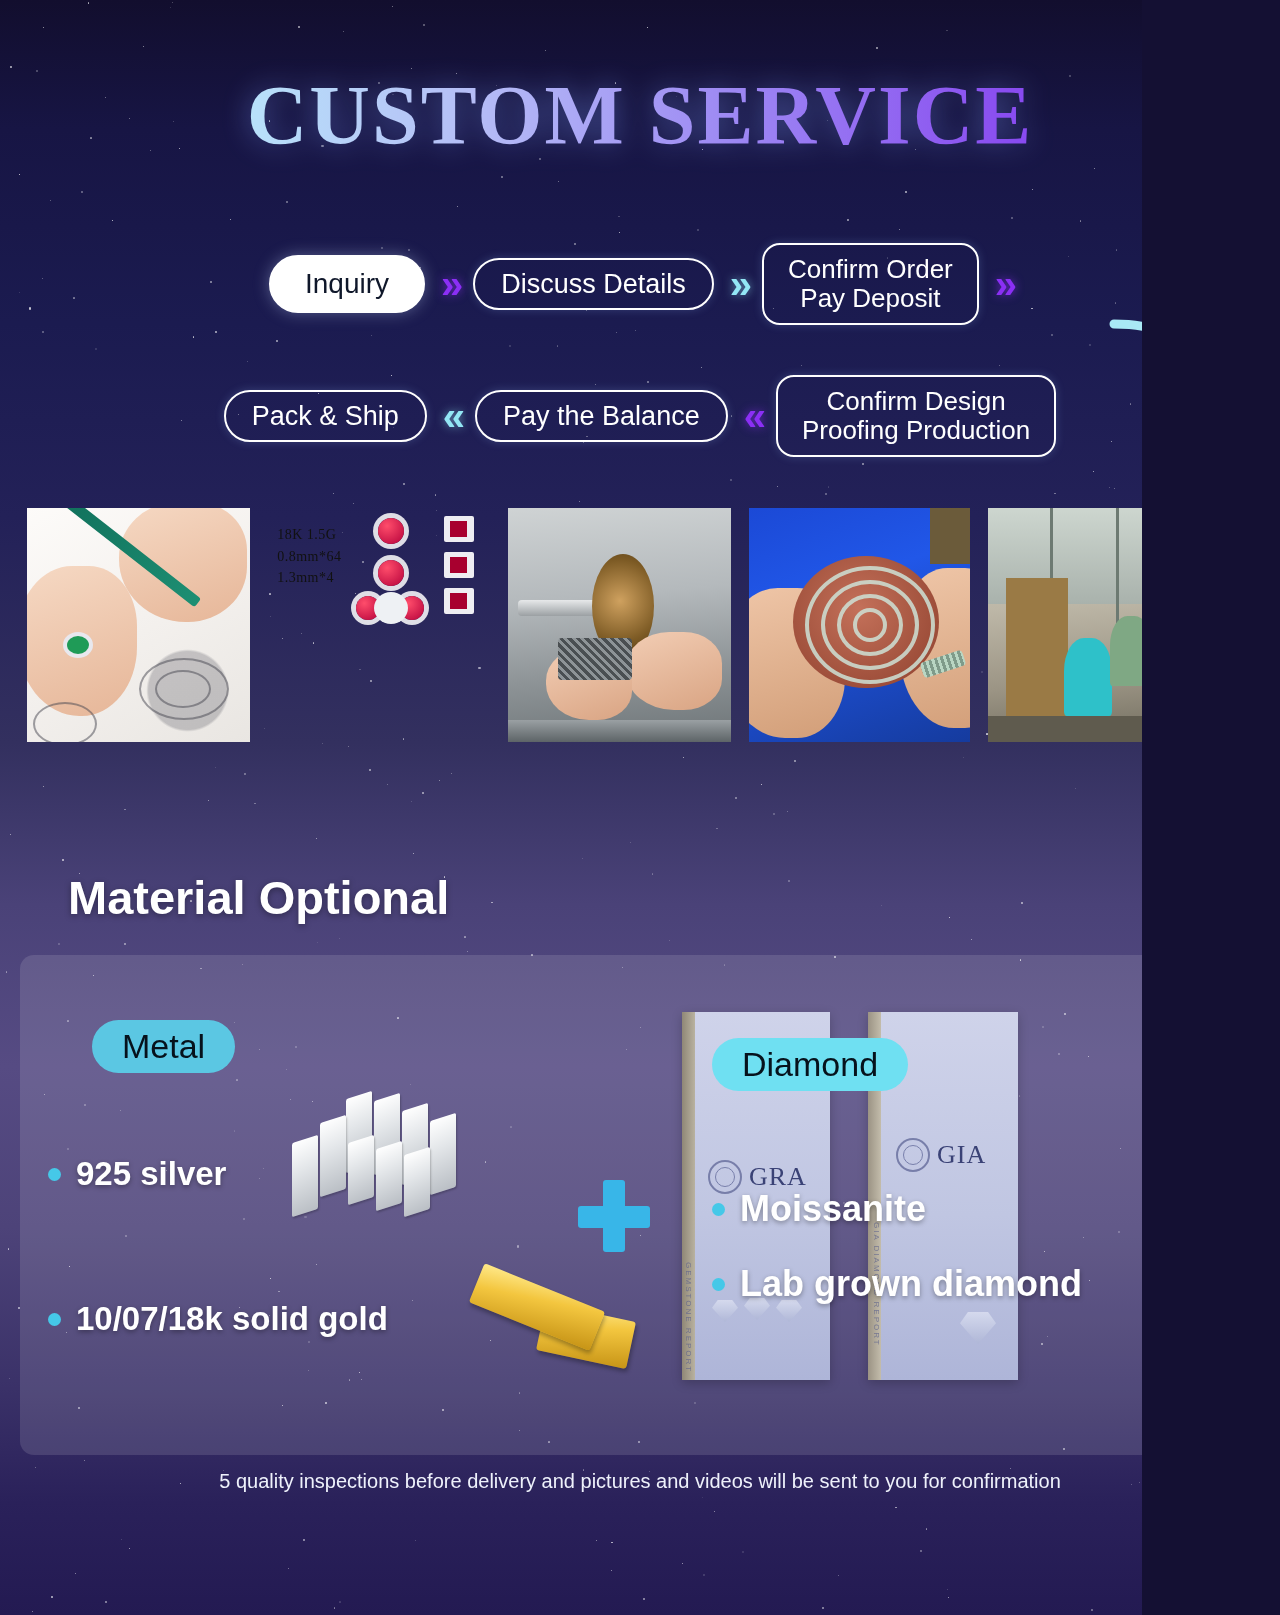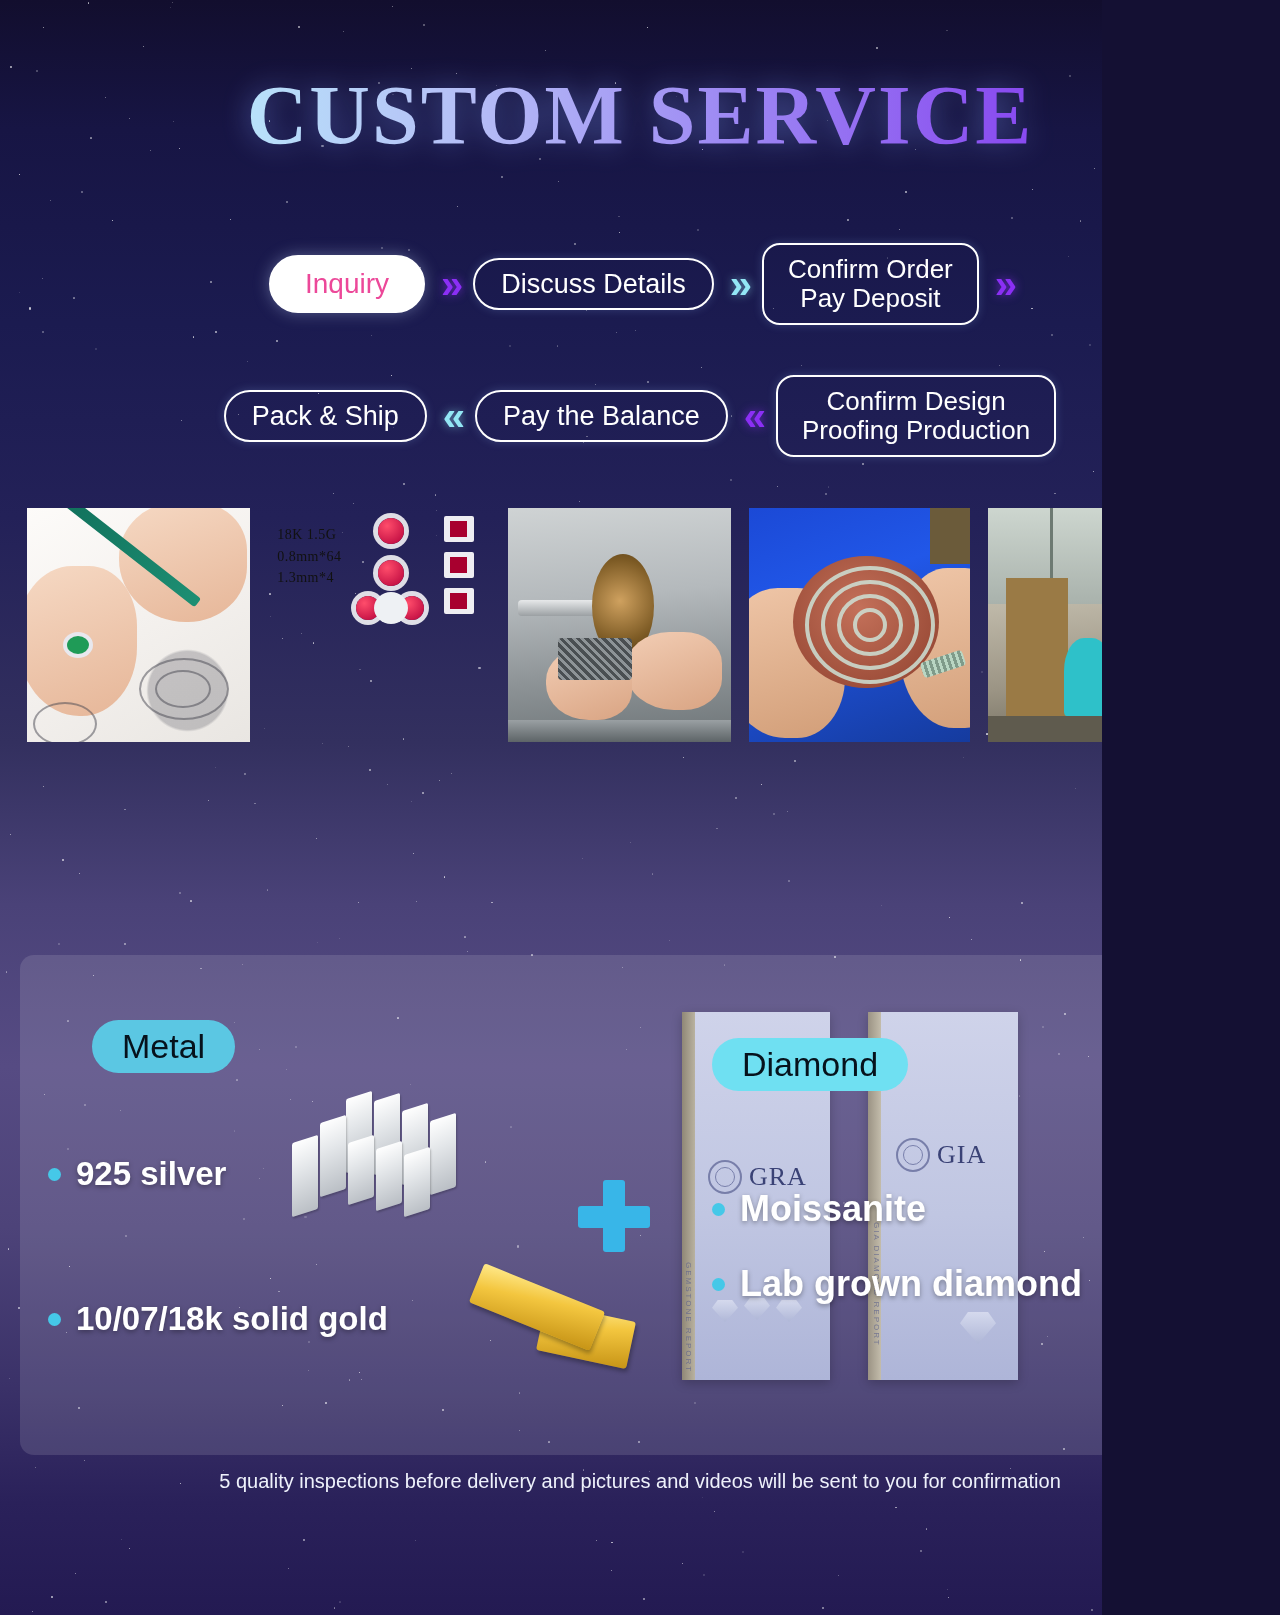--- a/index.html
+++ b/index.html
@@ -16,20 +16,21 @@
         #171544 8%,
         #1b1b50 20%,
         #232158 32%,
         #33305f 46%,
         #4a4278 56%,
         #564b83 66%,
         #4d4379 76%,
         #3a3168 86%,
         #2a215a 93%,
         #231a52 100%);
+    padding-left: 40px;
   }
   
   .stars{position:absolute;inset:0;pointer-events:none;}
   .stars i{position:absolute;background:#fff;border-radius:50%;opacity:.55;}
 
   
   .title{
     position:absolute;top:74px;left:0;width:1280px;text-align:center;
     font-family:"Liberation Serif",serif;font-weight:700;
     font-size:84px;letter-spacing:2px;line-height:1;
@@ -44,21 +45,21 @@
   .flow.row1{top:243px;}
   .flow.row2{top:375px;}
   .flowrow{display:flex;align-items:center;justify-content:center;gap:16px;}
 
   .pill{
     display:flex;align-items:center;justify-content:center;text-align:center;
     color:#fff;border:2px solid #ffffff;font-size:27px;line-height:1.12;
     padding:9px 26px;border-radius:40px;white-space:pre-line;
     box-shadow:0 0 10px rgba(150,190,255,.22);
   }
-  .pill.filled{background:#fff;color:#ec4899;border-color:#fff;font-size:28px;padding:11px 34px;
+  .pill.filled{background:#fff;color:#0f172a;border-color:#fff;font-size:28px;padding:11px 34px;
     box-shadow:0 0 16px rgba(200,220,255,.35);}
   .pill.box{border-radius:18px;padding:10px 24px;font-size:26px;}
 
   .chev{font-size:40px;font-weight:700;line-height:1;letter-spacing:-6px;}
   .chev.purple{color:#8b2ff5;text-shadow:0 0 10px rgba(139,47,245,.7);}
   .chev.cyan{color:#93e6f5;text-shadow:0 0 10px rgba(147,230,245,.6);}
 
   .arrow-curve{position:absolute;left:1108px;top:318px;width:96px;height:92px;}
 
   
@@ -704,20 +705,21 @@
         <div class="worker" style="left:122px;top:108px;width:42px;height:70px;background:#7fa884;"></div>
         <div class="worker" style="left:160px;top:116px;width:46px;height:78px;background:#d8d2c6;"></div>
         <div class="worker" style="left:200px;top:124px;width:44px;height:76px;background:#8e95a3;"></div>
         <div style="position:absolute;left:0;bottom:0;width:100%;height:26px;background:#5f5b4e;"></div>
       </div>
     </div>
 
   </div>
 
 
+  <div class="mat-title">Material Optional</div>
   <div class="panel"></div>
 
   <div class="badge metal">Metal</div>
 
   <div class="silver">
     <div class="sbar" style="left:58px;top:0;width:26px;height:74px;transform:skewY(-18deg);"></div>
     <div class="sbar" style="left:86px;top:2px;width:26px;height:74px;transform:skewY(-18deg);"></div>
     <div class="sbar" style="left:114px;top:12px;width:26px;height:74px;transform:skewY(-18deg);"></div>
     <div class="sbar" style="left:142px;top:22px;width:26px;height:74px;transform:skewY(-18deg);"></div>
     <div class="sbar" style="left:32px;top:24px;width:26px;height:74px;transform:skewY(-18deg);"></div>

